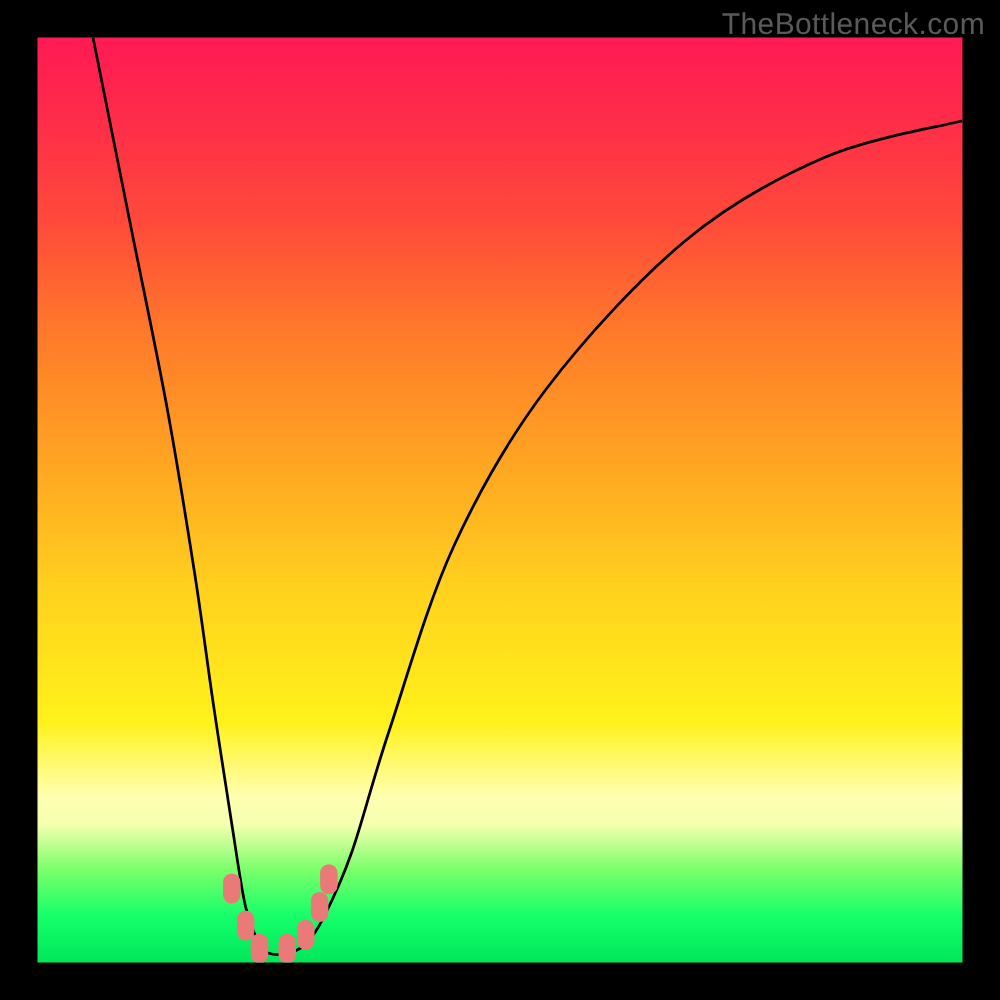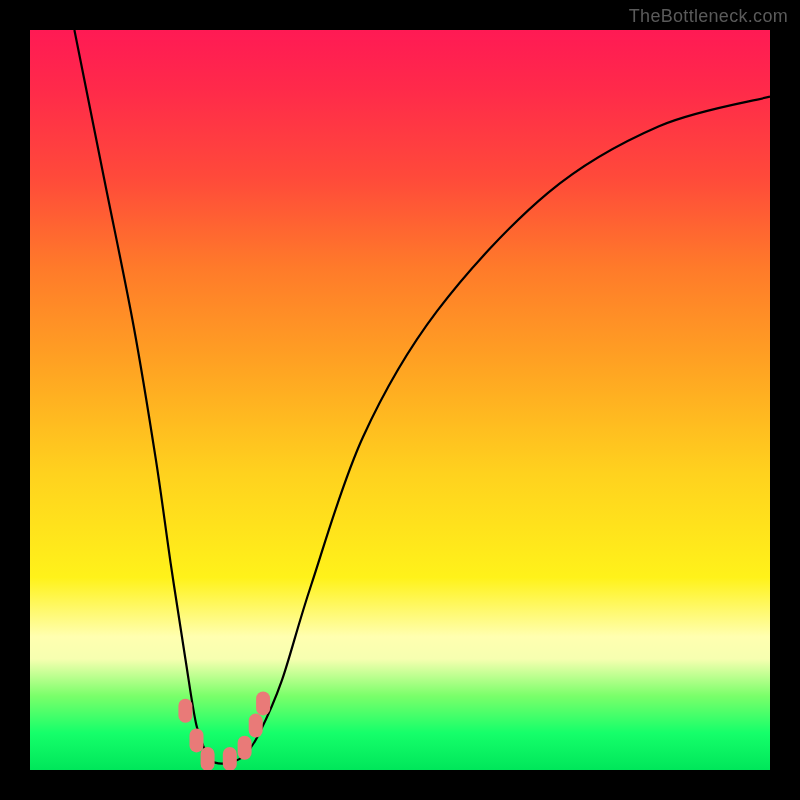--- a/index.html
+++ b/index.html
@@ -30,21 +30,21 @@
       #f6ffb0 85%,
       #7aff6a 90%,
       #15ff6a 95%,
       #00e65a 100%);
   }
   .watermark {
     position: absolute;
     top: 6px;
     right: 12px;
     color: #5a5a5a;
-    font-size: 18px;
+    font-size: 24px;
     font-weight: 500;
     letter-spacing: 0.3px;
   }
   svg.curve {
     position: absolute;
     left: 0; top: 0;
     width: 740px; height: 740px;
     pointer-events: none;
   }
 </style>

